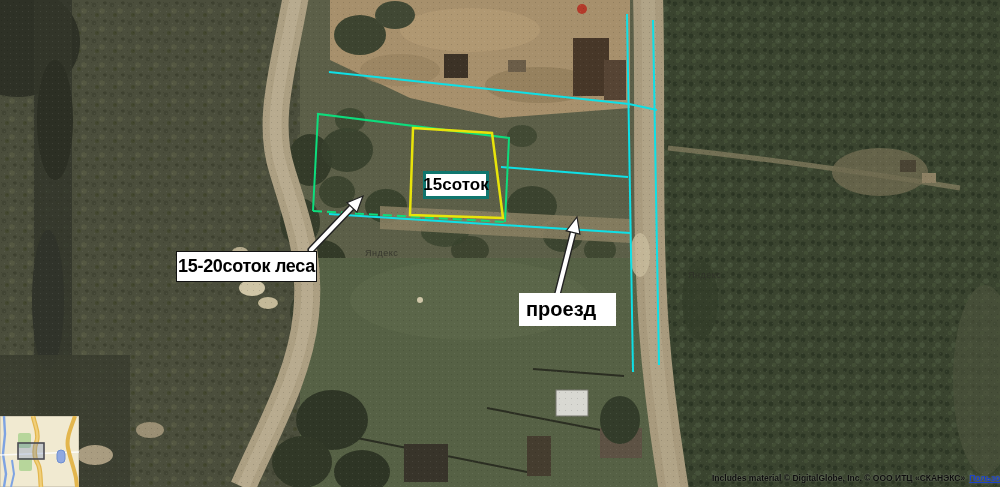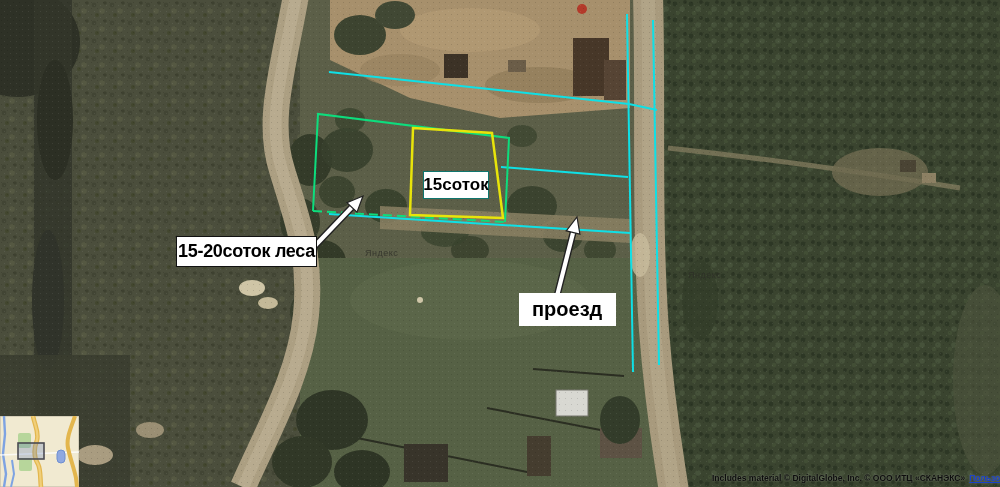--- a/index.html
+++ b/index.html
@@ -14,23 +14,23 @@
   .st-yellow{stroke:var(--plot-yellow);stroke-width:2.5;fill:none;}
   .st-cyan{stroke:var(--line-cyan);stroke-width:2;fill:none;}
   .arrow-under{stroke:#222;stroke-width:7;stroke-linecap:round;}
   .arrow-over{stroke:#fff;stroke-width:4.2;stroke-linecap:round;}
   .arrow-head{fill:#fff;stroke:#222;stroke-width:1.2;}
   .label{
     position:absolute;background:var(--label-bg);color:var(--label-text);
     font-weight:bold;display:flex;align-items:center;justify-content:center;
     white-space:nowrap;box-sizing:border-box;
   }
-  .lbl-forest{left:176px;top:236px;width:141px;height:31px;border:1px solid #111;font-size:18px;letter-spacing:-.3px;}
-  .lbl-15{left:423px;top:171px;width:66px;height:28px;border:1px solid #0f766e;font-size:17px;}
-  .lbl-proezd{left:519px;top:293px;width:97px;height:33px;font-size:20px;justify-content:flex-start;padding-left:13px;}
+  .lbl-forest{left:176px;top:251px;width:141px;height:31px;border:1px solid #111;font-size:18px;letter-spacing:-.3px;}
+  .lbl-15{left:423px;top:171px;width:66px;height:28px;border:3px solid #0f766e;font-size:17px;}
+  .lbl-proezd{left:519px;top:293px;width:97px;height:33px;font-size:20px;justify-content:flex-start;padding-left:7px;}
   .wm{position:absolute;font-size:9px;color:rgba(45,45,38,.78);letter-spacing:.5px;margin-left:44px;}
   .wm1{left:321px;top:248px;}
   .wm2{left:644px;top:270px;}
   .attribution{
     position:absolute;left:712px;top:473px;width:288px;height:13px;
     font-size:8.5px;font-weight:bold;color:#0d0d0d;white-space:nowrap;overflow:hidden;
     text-shadow:0 0 2px rgba(255,255,255,.35);
   }
   .attr-link{color:var(--link-blue);text-decoration:underline;cursor:pointer;margin-left:4px;}
   .minimap{position:absolute;left:0;top:416px;cursor:pointer;}

